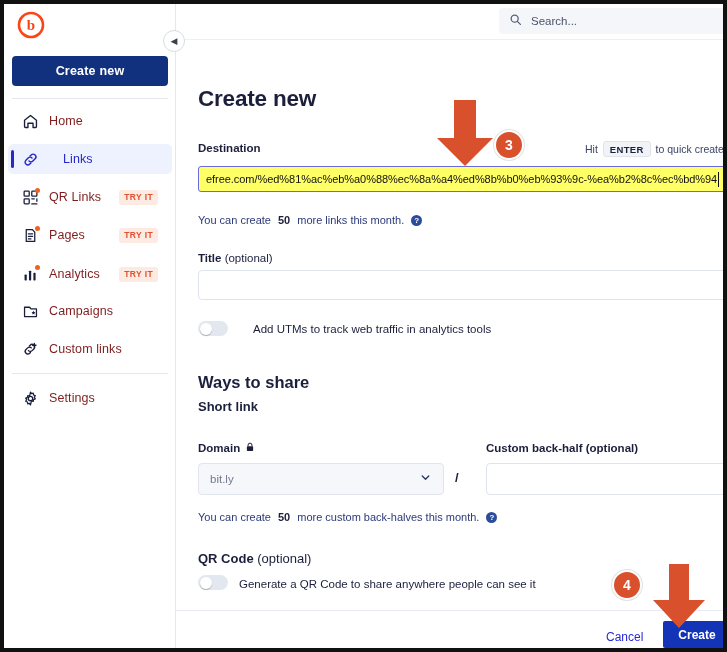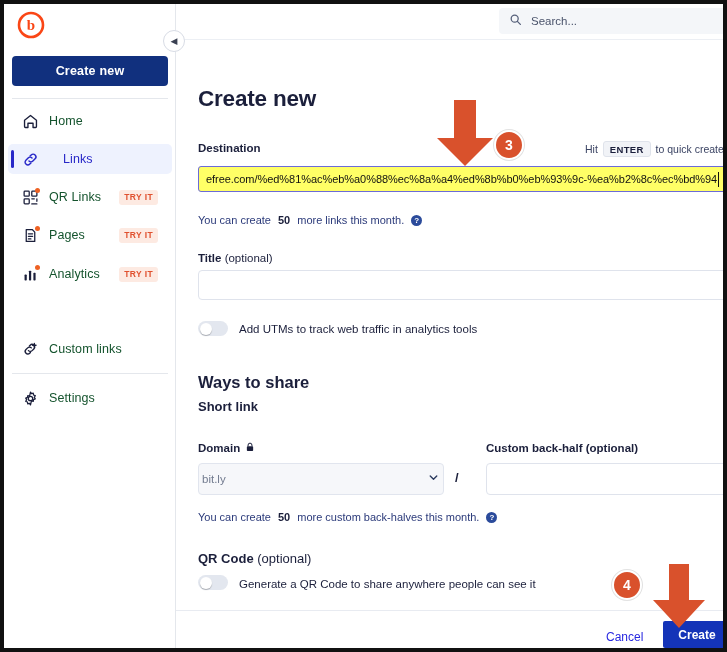--- a/index.html
+++ b/index.html
@@ -56,21 +56,21 @@
     background: #2828c8; border-radius: 2px;
   }
   .nav-icon {
     width: 17px; height: 17px;
     margin-left: 14px; margin-right: 10px;
     position: relative; flex: none;
     color: #1b1f3b;
   }
   .nav-icon svg { display: block; width: 17px; height: 17px; }
   .nav-label {
-    font-size: 12.5px; color: #14532d;
+    font-size: 12.5px; color: #7f1d1d;
     letter-spacing: .1px;
   }
   .nav-item.active .nav-label { color: #2828c8; }
   .nav-item.active .nav-icon { color: #2828c8; }
   .dot {
     position: absolute; right: -1px; top: -1px;
     width: 5px; height: 5px; border-radius: 50%;
     background: #ee6123;
   }
   .tryit {
@@ -177,39 +177,39 @@
     background: #e3e7ef; border-radius: 9px; flex: none;
     cursor: pointer;
   }
   .toggle .knob {
     position: absolute; left: 1.5px; top: 1.5px;
     width: 12px; height: 12px; border-radius: 50%;
     background: #ffffff; box-shadow: 0 1px 1px rgba(0,0,0,.25);
   }
   #utm-row {
     position: absolute; left: 22px; top: 281px;
-    display: flex; align-items: center; gap: 11px;
+    display: flex; align-items: center; gap: 25px;
   }
   #utm-row .t-label { font-size: 11.5px; color: #1b1f3b; }
   #ways-title {
     top: 333px; font-size: 16.5px; font-weight: bold; color: #1b1f3b;
   }
   #shortlink-title {
     top: 359px; font-size: 13px; font-weight: bold; color: #1b1f3b;
   }
   #domain-label {
     top: 402px; display: flex; align-items: center; gap: 5px;
   }
   #domain-select {
     position: absolute; left: 22px; top: 423px;
     width: 246px; height: 32px;
     background: #f6f7fa; border: 1px solid #e1e5ee;
     border-radius: 4px;
     display: flex; align-items: center; justify-content: space-between;
-    padding: 0 3px; cursor: pointer;
+    padding: 0 11px; cursor: pointer;
   }
   #domain-select .d-val { font-size: 11.5px; color: #6a7governor; }
   #domain-select .d-val { color: #727b8f; }
   #slash {
     position: absolute; left: 279px; top: 430px;
     font-size: 13px; font-weight: bold; color: #1b1f3b;
   }
   #backhalf-input {
     position: absolute; left: 310px; top: 423px;
     width: 272px; height: 32px;
@@ -326,20 +326,29 @@
           <rect x="3" y="10" width="2.6" height="7" rx=".8"></rect>
           <rect x="8.2" y="5.5" width="2.6" height="11.5" rx=".8"></rect>
           <rect x="13.4" y="8" width="2.6" height="9" rx=".8"></rect>
         </svg>
         <span class="dot"></span>
       </span>
       <span class="nav-label">Analytics</span>
       <span class="tryit">TRY IT</span>
     </div>
 
+    <div class="nav-item" style="top:292px">
+      <span class="nav-icon">
+        <svg viewBox="0 0 20 20" fill="none" stroke="currentColor" stroke-width="1.5" stroke-linecap="round" stroke-linejoin="round">
+          <path d="M3 5h6l1.5 2H17v9H3z"></path>
+          <path d="M13.5 9.2l.7 1.5 1.6.2-1.2 1.1.3 1.6-1.4-.8-1.4.8.3-1.6-1.2-1.1 1.6-.2z" fill="currentColor" stroke="none"></path>
+        </svg>
+      </span>
+      <span class="nav-label">Campaigns</span>
+    </div>
 
     <div class="nav-item" style="top:330px">
       <span class="nav-icon">
         <svg viewBox="0 0 20 20" fill="none" stroke="currentColor" stroke-width="1.6" stroke-linecap="round">
           <path d="M7.6 11.3a3 3 0 0 0 4.3 0l2-2a3 3 0 0 0-4.3-4.3l-.9.9"></path>
           <path d="M11 8.1a3 3 0 0 0-4.3 0l-2 2a3 3 0 0 0 4.3 4.3l.9-.9"></path>
           <path d="M14.5 3v4M12.5 5h4"></path>
         </svg>
       </span>
       <span class="nav-label">Custom links</span>

